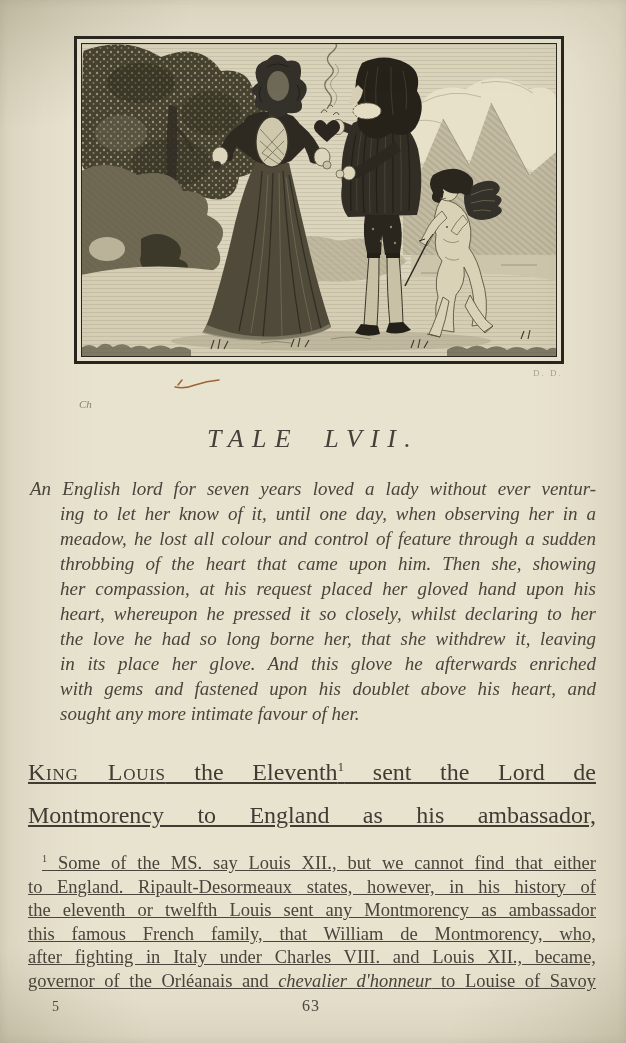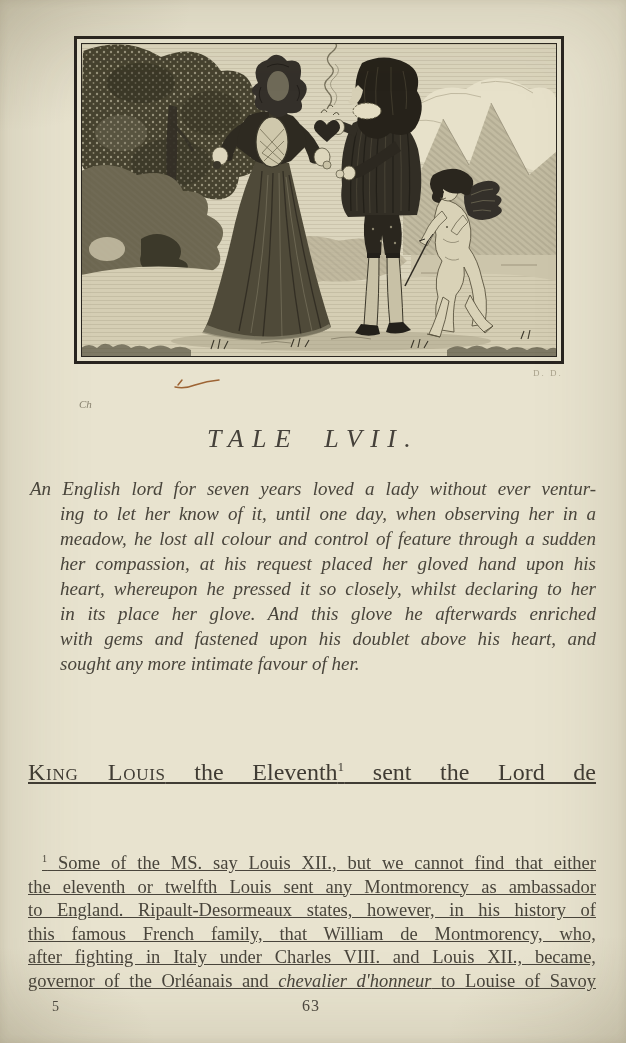--- a/index.html
+++ b/index.html
@@ -201,35 +201,38 @@
   <svg class="ink-mark" width="52" height="18">
     <path d="M8,12 l4,-5 M5,14 q10,2 20,-2 q12,-4 24,-5" stroke="#9d6434" stroke-width="1.5" fill="none" stroke-linecap="round"></path>
   </svg>
 
   <div class="title">TALE LVII.</div>
 
   <div class="summary">
     <div class="ln">An English lord for seven years loved a lady without ever ventur-</div>
     <div class="ln indent">ing to let her know of it, until one day, when observing her in a</div>
     <div class="ln indent">meadow, he lost all colour and control of feature through a sudden</div>
+    <div class="ln indent">throbbing of the heart that came upon him.  Then she, showing</div>
     <div class="ln indent">her compassion, at his request placed her gloved hand upon his</div>
     <div class="ln indent">heart, whereupon he pressed it so closely, whilst declaring to her</div>
+    <div class="ln indent">the love he had so long borne her, that she withdrew it, leaving</div>
     <div class="ln indent">in its place her glove.  And this glove he afterwards enriched</div>
     <div class="ln indent">with gems and fastened upon his doublet above his heart, and</div>
     <div class="ln indent last">sought any more intimate favour of her.</div>
   </div>
 
   <div class="bodytext">
     <div class="ln"><span class="sc">King Louis</span><span> the Eleventh</span><span class="supref">1</span><span> sent the Lord de</span></div>
+    <div class="ln">Montmorency to England as his ambassador,</div>
   </div>
 
   <div class="footnote">
     <div class="ln first"><span class="supref">1</span><span> Some of the MS. say Louis XII., but we cannot find that either</span></div>
+    <div class="ln">to England.  Ripault-Desormeaux states, however, in his history of</div>
     <div class="ln">the eleventh or twelfth Louis sent any Montmorency as ambassador</div>
-    <div class="ln">to England.  Ripault-Desormeaux states, however, in his history of</div>
     <div class="ln">this famous French family, that William de Montmorency, who,</div>
     <div class="ln">after fighting in Italy under Charles VIII. and Louis XII., became,</div>
     <div class="ln"><span>governor of the Orléanais and </span><em>chevalier d'honneur</em><span> to Louise of Savoy</span></div>
   </div>
 
   <div class="footer-sig">5</div>
   <div class="footer-page">63</div>
 
 </div>
 

